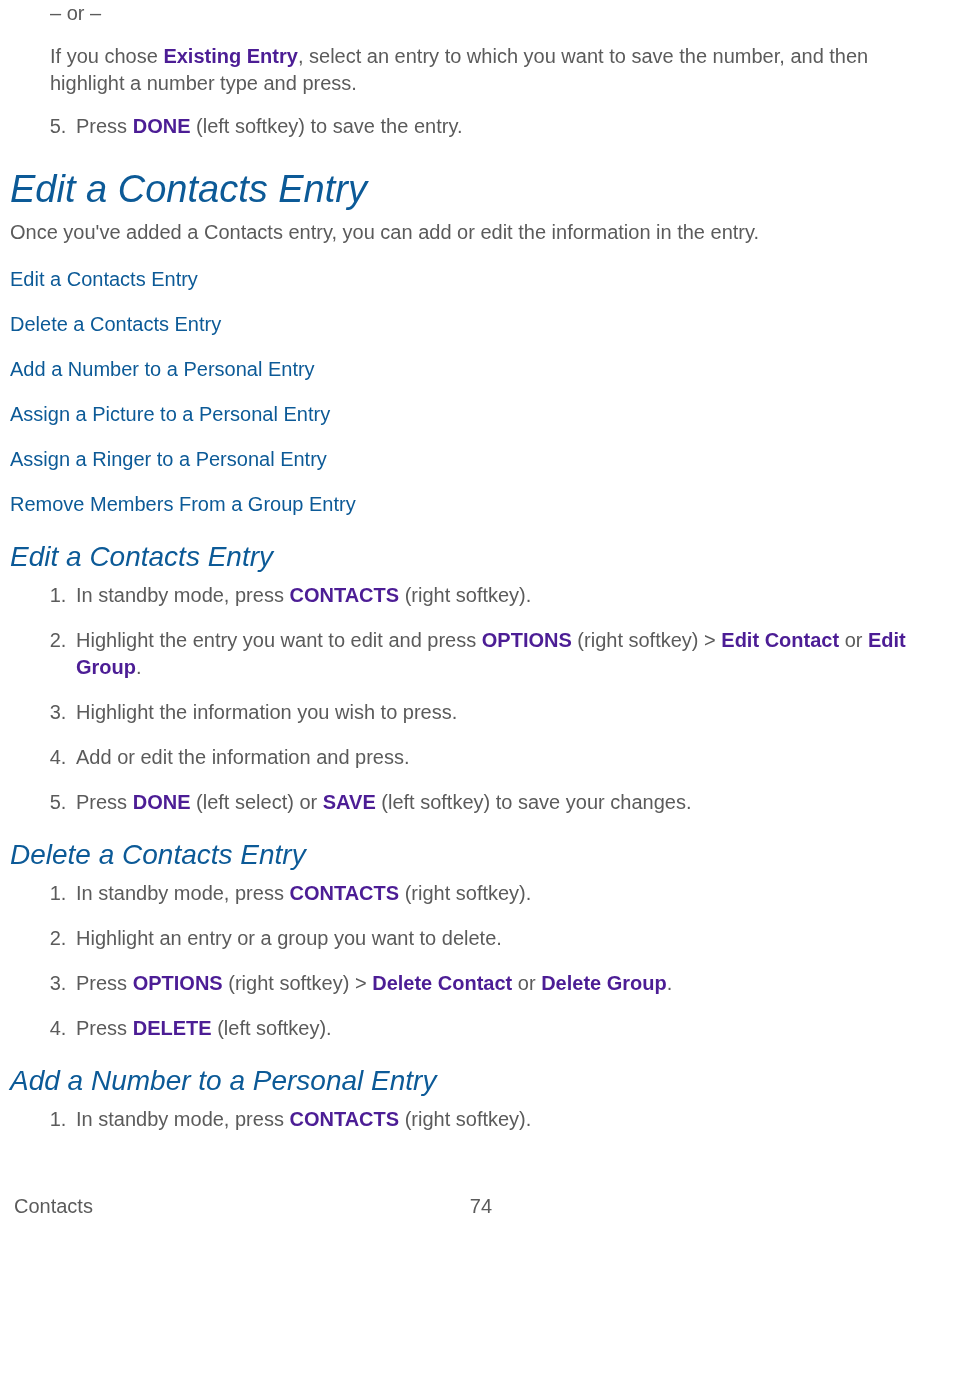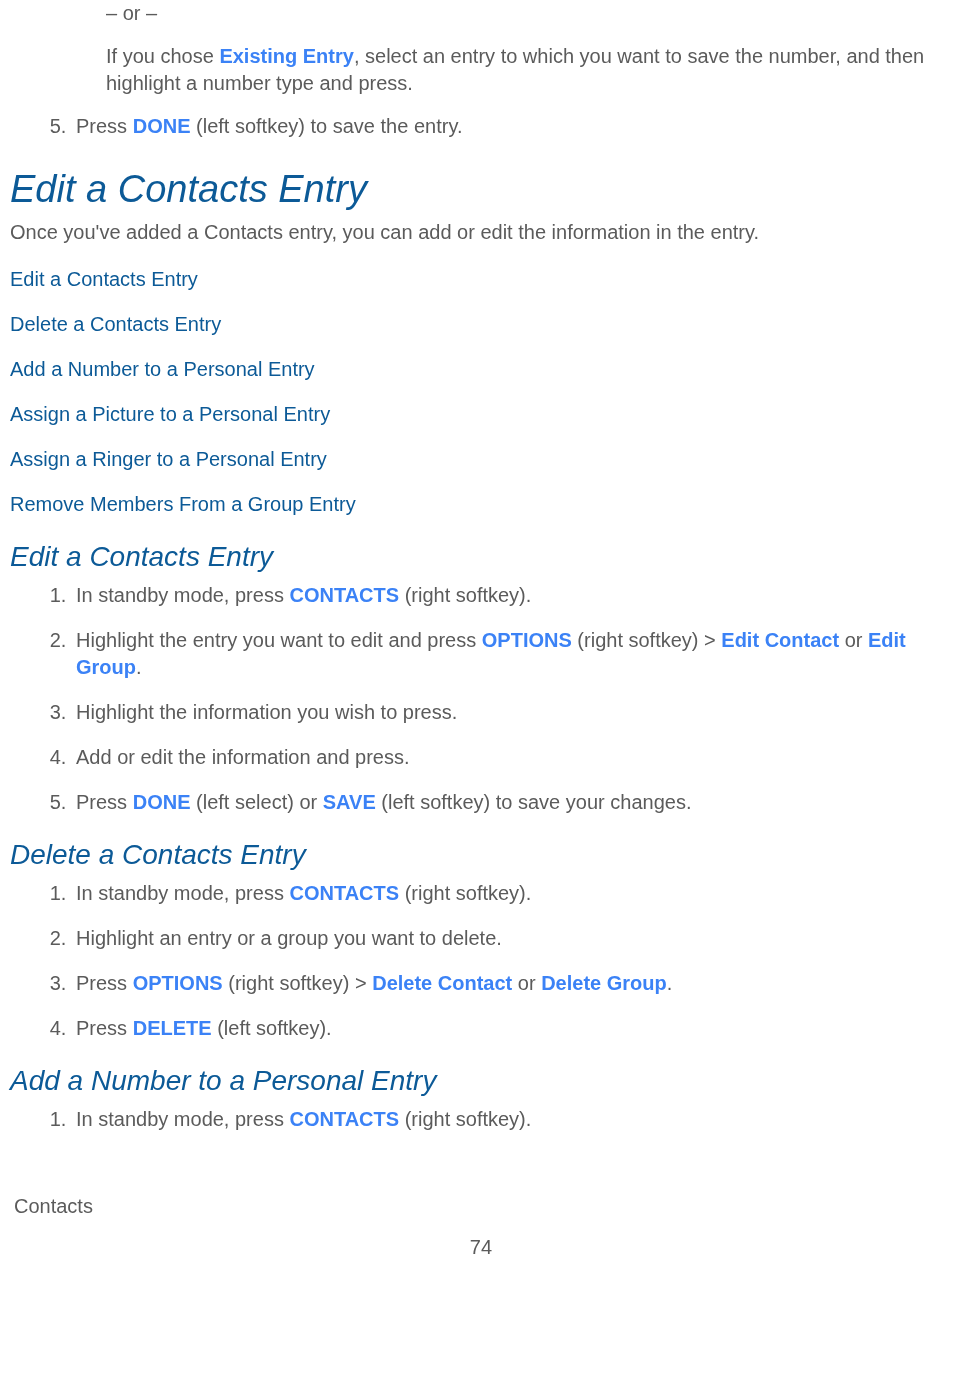--- a/index.html
+++ b/index.html
@@ -8,21 +8,21 @@
     color: #5b5b5b;
     margin: 0;
     padding: 0;
     width: 962px;
     line-height: 1.35;
   }
   .page {
     padding: 0 10px 30px 10px;
   }
   .indent-block {
-    margin-left: 96px;
+    margin-left: 40px;
     margin-right: 10px;
   }
   .or-text {
     margin: 0 0 16px 0;
   }
   .p {
     margin: 0 0 16px 0;
   }
   ol {
     list-style: decimal;
@@ -56,32 +56,32 @@
   .lead {
     margin: 0 0 20px 0;
   }
   .toc-link {
     color: #0c5a97;
     font-size: 20px;
     margin: 0 0 18px 0;
   }
   .b {
     font-weight: bold;
-    color: #3b82f6;
+    color: #4c1d95;
   }
   .footer {
     display: flex;
     justify-content: space-between;
     margin-top: 60px;
     padding: 0 4px;
     color: #5b5b5b;
     font-size: 20px;
   }
   .footer-left { flex: 1; }
-  .footer-center { flex: 1; text-align: center; margin-top: 41px; }
+  .footer-center { flex: 1; text-align: center; }
   .footer-right { flex: 1; }
 </style>
 </head>
 <body>
 
 <div class="page">
 
   <div class="indent-block">
     <p class="or-text">– or –</p>
     <p class="p">

